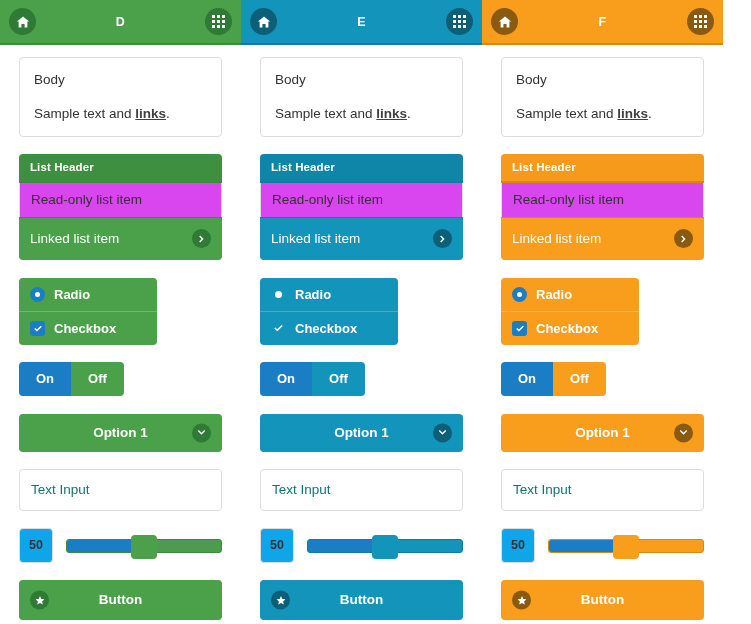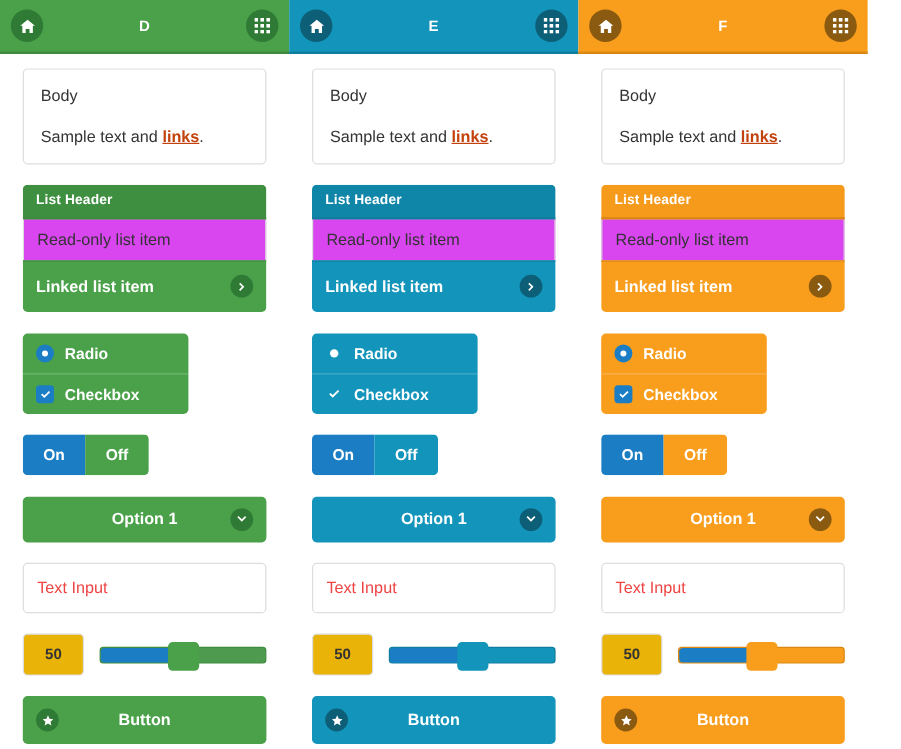--- a/index.html
+++ b/index.html
@@ -70,21 +70,21 @@
     margin-bottom: 17px;
   }
   .card p {
     margin: 0;
     font-size: 13.5px;
     color: #333333;
     line-height: 1.3;
   }
   .card p.second { margin-top: 16px; }
   .card a {
-    color: #c2410c;
+    color: #404040;
     font-weight: bold;
     text-decoration: underline;
   }
 
   
   .list {
     border-radius: 4px;
     overflow: hidden;
     margin-bottom: 18px;
   }
@@ -98,21 +98,21 @@
   .list-ro {
     background: #d946ef;
     border-left: 1px solid #dddddd;
     border-right: 1px solid #dddddd;
     font-size: 13.5px;
     color: #333333;
     padding: 9px 11px 10px 11px;
   }
   .list-link {
     font-size: 13.5px;
-    font-weight: bold;
+    font-weight: normal;
     color: #ffffff;
     padding: 11px 11px 12px 11px;
     display: flex;
     align-items: center;
     justify-content: space-between;
   }
   .badge-circle {
     width: 19px; height: 19px;
     border-radius: 50%;
     display: flex;
@@ -206,33 +206,33 @@
     transform: translateY(-50%);
   }
 
   
   .text-input {
     background: #fff;
     border: 1px solid #dddddd;
     border-radius: 4px;
     padding: 12px 11px 13px 11px;
     font-size: 13.5px;
-    color: #ef4444;
+    color: #0f766e;
     margin-bottom: 17px;
   }
 
   
   .slider-row {
     display: flex;
     align-items: center;
     margin-bottom: 17px;
   }
   .slider-num {
-    width: 51px;
-    background: #eab308;
+    width: 34px;
+    background: #0ea5e9;
     border: 1px solid #dddddd;
     border-radius: 4px;
     text-align: center;
     font-size: 12.5px;
     font-weight: bold;
     color: #333333;
     padding: 9px 0 10px 0;
     flex: 0 0 auto;
   }
   .slider-track {

